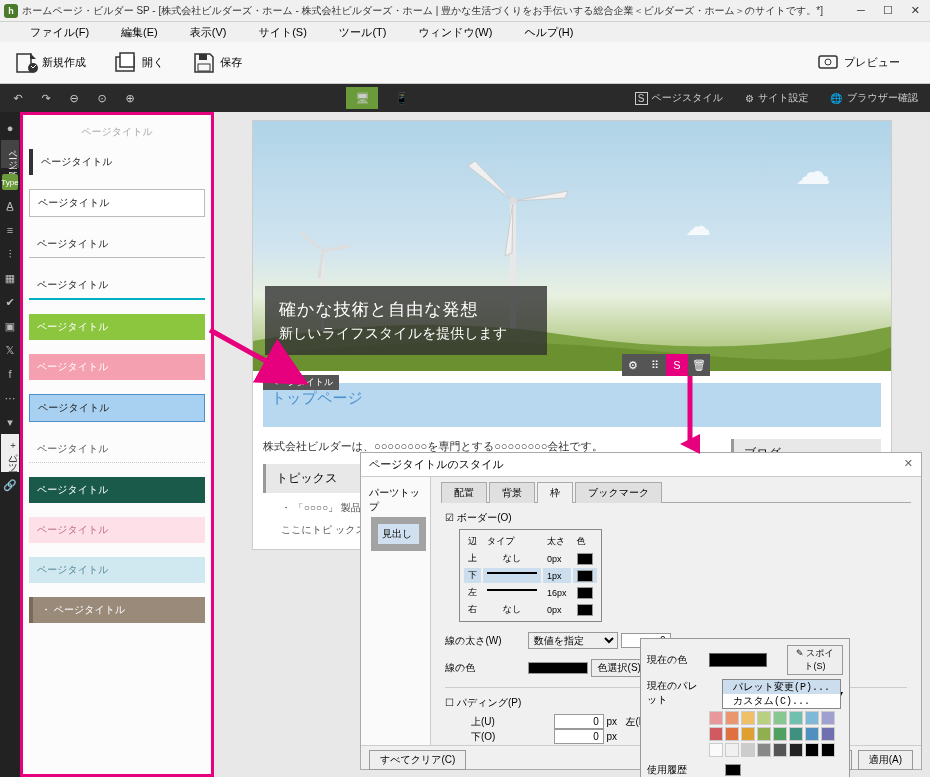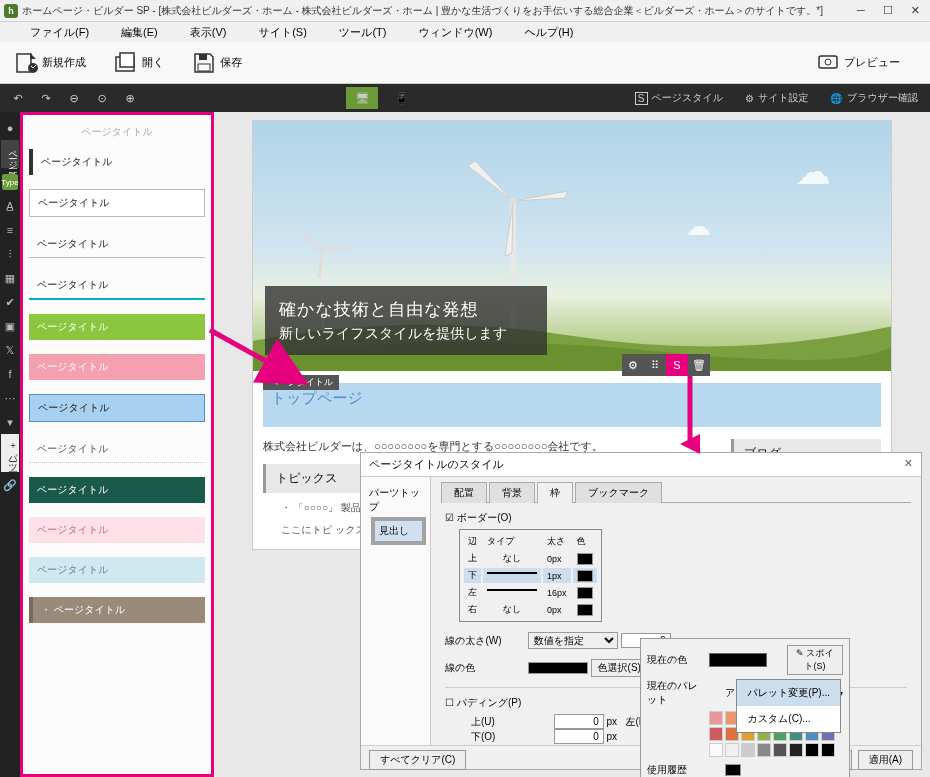--- a/index.html
+++ b/index.html
@@ -78,21 +78,21 @@
 .blog-list { font-size: 10px; color: #555; padding: 8px 6px; line-height: 1.6; }
 .topics { font-size:10px; color:#555; padding:8px 4px 0 18px;}
 
 
 .style-dialog { position: absolute; left: 360px; top: 452px; width: 562px; height: 318px; background: #f0f0f0; border: 1px solid #aaa; z-index: 10; }
 .style-dialog .dlg-title { background: #fff; padding: 4px 8px; font-size: 11px; border-bottom: 1px solid #ccc; display: flex; justify-content: space-between; }
 .style-dialog .dlg-title .x { cursor: pointer; color: #666; }
 .dlg-body { display: flex; height: calc(100% - 48px); }
 .dlg-left { width: 70px; background: #fafafa; border-right: 1px solid #ccc; padding: 6px 4px; font-size: 10px; }
 .dlg-left div { padding: 3px 4px; cursor: pointer; }
-.dlg-left div.act { background: #d0e0f0; border: 4px solid #a3a3a3; }
+.dlg-left div.act { background: #d0e0f0; border: 7px solid #a3a3a3; }
 .dlg-mid { flex: 1; padding: 4px 10px; font-size: 10px; }
 .dlg-tabs { display: flex; gap: 2px; border-bottom: 1px solid #aaa; }
 .dlg-tabs span { padding: 3px 12px; border: 1px solid #aaa; border-bottom: none; background: #e0e0e0; cursor: pointer; font-size: 10px; position:relative; top:1px;}
 .dlg-tabs span.act { background: #f0f0f0; }
 .dlg-content { padding: 8px 4px; }
 .fg { margin-bottom: 10px; }
 .fg label { display: inline-block; min-width: 80px; }
 .border-tbl { border: 1px solid #888; padding: 2px; font-size:9px;}
 .border-tbl td { padding: 1px 4px; }
 .border-preview { display:inline-block; width:50px; height:8px; vertical-align:middle;}
@@ -113,21 +113,21 @@
 
 
 .color-popup { position: absolute; left: 640px; top: 638px; width: 210px; background: #f0f0f0; border: 1px solid #999; z-index: 20; padding: 6px 6px; font-size: 10px; }
 .color-popup .row { display: flex; align-items: center; margin-bottom: 4px; gap: 20px; }
 .color-popup .lbl { width: 58px; }
 .color-popup .swatch-lg { width: 80px; height: 14px; background: #000; border:1px solid #666;}
 .color-popup button { font-size: 9px; border: 1px solid #999; background: #eee; padding: 1px 6px; cursor: pointer; }
 .color-popup .pal { display: grid; grid-template-columns: repeat(8, 14px); gap: 2px; margin: 2px 0 6px 62px;}
 .color-popup .pal span { width: 14px; height: 14px; border: 1px solid #ccc; cursor: pointer; }
 .color-popup .menu { position:absolute; right:8px; top:40px; background:#fff; border:1px solid #888; font-size:10px;}
-.color-popup .menu div{padding:6px 10px; cursor:pointer;}
+.color-popup .menu div{padding:0 10px; cursor:pointer;font-family:Liberation Mono, monospace;}
 .color-popup .menu div.hl{background:#cde;}
 
 
 .arrow { position: absolute; z-index: 30; pointer-events:none;}
 
 </style>
 </head>
 <body>
 
 <div class="titlebar">

